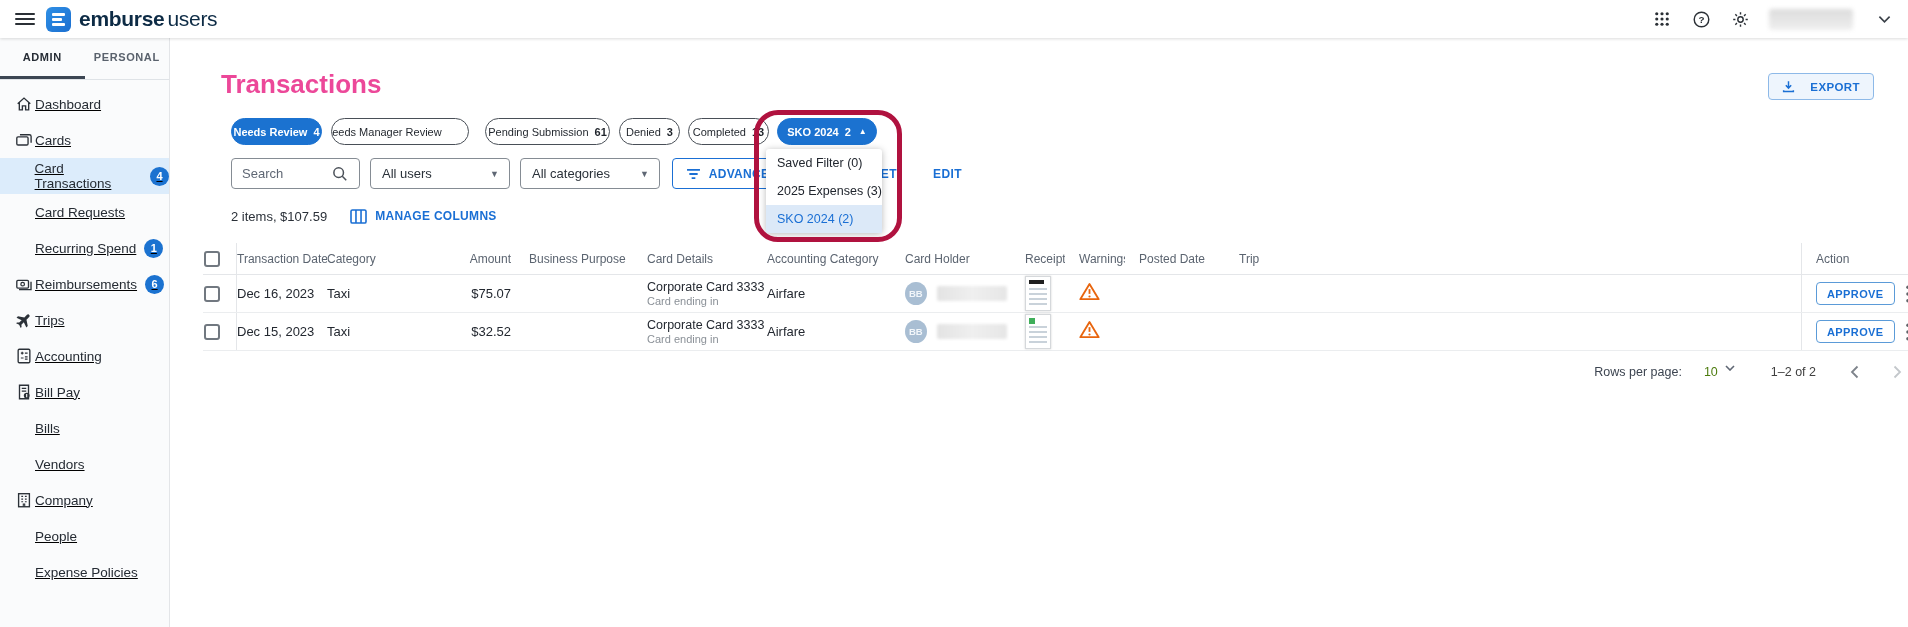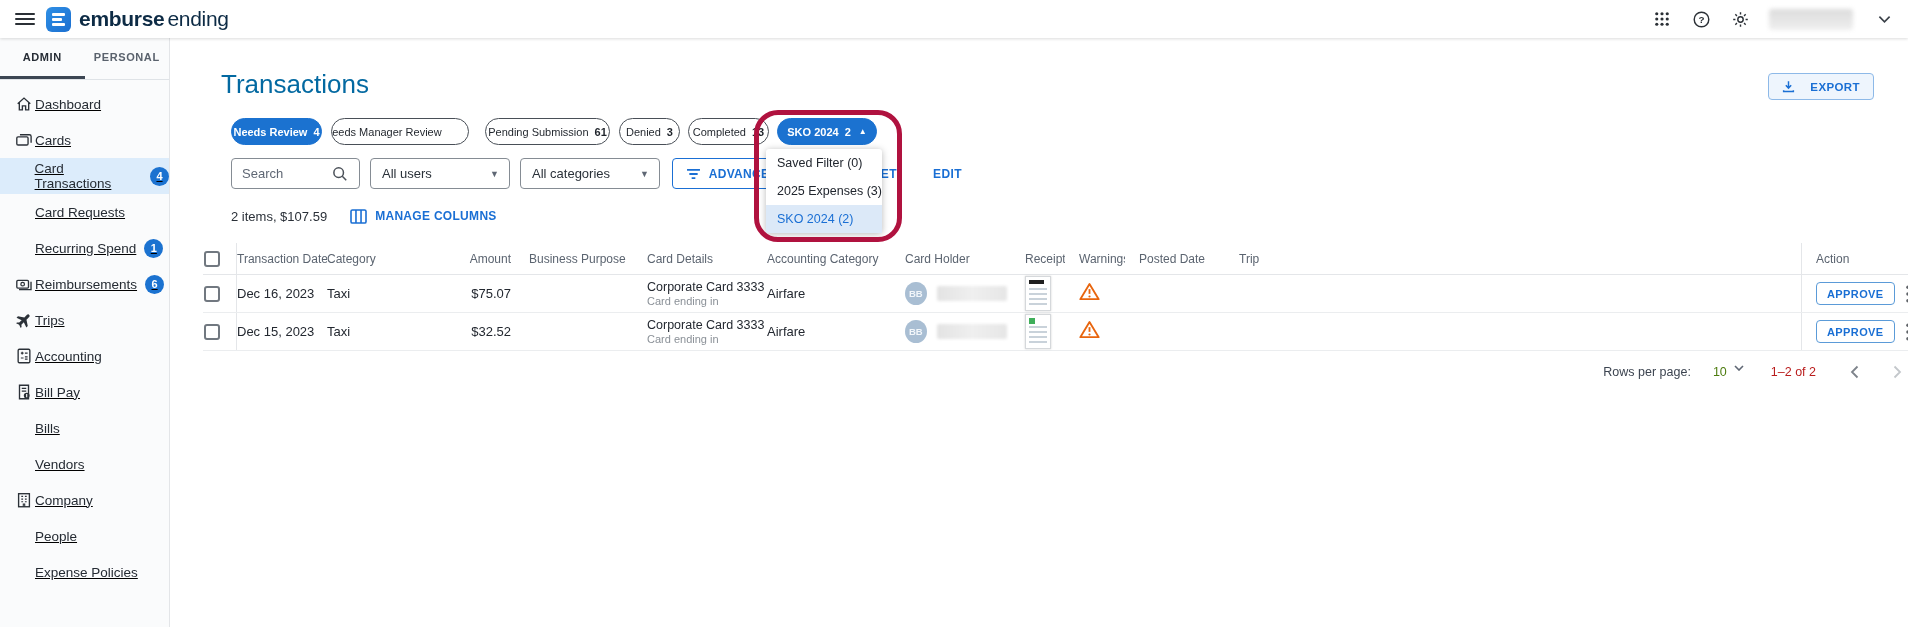--- a/index.html
+++ b/index.html
@@ -36,21 +36,21 @@
   .side-item { height:36px; display:flex; align-items:center; cursor:pointer;text-decoration:underline; }
   .side-item.active { background:#dcecfb; }
   .side-icon { width:22px; margin-left:13px; display:flex; align-items:center; justify-content:center; color:#2b3138; font-size:15px; }
   .side-label { font-size:13.5px; color:#252b33; }
   .badge { margin-left:8px; min-width:19px; height:19px; border-radius:10px; background:#1b72d0; color:#fff;
            font-size:11px; font-weight:700; display:flex; align-items:center; justify-content:center; padding:0 5px; }
 
   
   .main { position:absolute; left:190px; top:38px; right:0; bottom:0; padding:0 34px 0 31px; background:#fff; }
   .title-row { display:flex; align-items:flex-end; margin-top:26px; height:36px; }
-  .page-title { font-size:26px; font-weight:400; color:#0369a1; }
+  .page-title { font-size:26px; font-weight:700; color:#ec4899; }
   .export-btn { margin-left:auto; height:27px; padding:0 13px; display:flex; align-items:center; gap:15px;
                 background:#eef5fd; border:1px solid #8db9e8; border-radius:4px; color:#1a6fd4;
                 font-size:11.5px; font-weight:700; letter-spacing:.4px; cursor:pointer; }
 
   .chips-row { display:flex; margin-top:18px; padding-left:10px; }
   .chip { height:27px; border-radius:14px; border:1px solid #494f57; background:#fff; color:#1f242b;
           font-size:11px; display:flex; align-items:center; justify-content:center; gap:6px; cursor:pointer;
           overflow:hidden; white-space:nowrap; }
   .chip .cnt { font-weight:700; }
   .chip.primary { background:#1b72d0; border-color:#1b72d0; color:#fff; font-weight:700; }
@@ -109,21 +109,21 @@
   .warn-cell { padding-left:14px; display:flex; align-items:center; }
   .action-col { border-left:1px solid #e4e6e9; align-self:stretch; display:flex; align-items:center; padding-left:14px; }
   .approve-btn { height:23px; padding:0 10px; border:1.5px solid #5b9bd8; border-radius:4px; background:#fff;
                  color:#1a6fd4; font-size:11px; font-weight:700; letter-spacing:.4px; cursor:pointer; }
   .kebab { margin-left:11px; cursor:pointer; display:flex; align-items:center; }
 
   
   .pagination { display:flex; align-items:center; justify-content:flex-end; margin:14px -28px 0 0; gap:8px; }
   .pag-label { font-size:12.5px; color:#3c4450; }
   .pag-select { display:flex; align-items:flex-start; gap:7px; margin-left:14px; font-size:12.5px; color:#4d7c0f; cursor:pointer; }
-  .pag-range { font-size:12.5px; color:#b91c1c; margin-left:19px; }
+  .pag-range { font-size:12.5px; color:#404040; margin-left:28px; }
   .pag-arrow { margin-left:26px; cursor:pointer; display:flex; align-items:center; }
 
   
   .filter-menu { position:absolute; left:766px; top:149px; width:116px; background:#fff; border-radius:3px;
                  box-shadow:0 1px 7px rgba(0,0,0,.28); z-index:50; padding:0; }
   .menu-item { height:28px; display:flex; align-items:center; padding-left:11px; font-size:12.5px;
                color:#21262e; cursor:pointer; white-space:nowrap; }
   .menu-item.selected { background:#dce9f8; color:#1a6fd4; }
   .annotation-ring { position:absolute; left:754px; top:110px; width:148px; height:132px;
                      border:5px solid #b0123f; border-radius:24px; z-index:60; pointer-events:none; }
@@ -138,21 +138,21 @@
         <span></span>
         <span></span>
         <span></span>
       </div>
     <div class="logo-mark">
         <i></i>
         <i></i>
         <i></i>
       </div>
     <div class="brand">
-      <b>emburse</b><span>ending</span>
+      <b>emburse</b><span>users</span>
     </div>
     <div class="topbar-right">
       <div class="tb-icon">
         <svg width="18" height="18" viewBox="0 0 24 24">
             <g fill="#2b3036">
               <circle cx="5" cy="5" r="2.1"></circle>
               <circle cx="12" cy="5" r="2.1"></circle>
               <circle cx="19" cy="5" r="2.1"></circle>
               <circle cx="5" cy="12" r="2.1"></circle>
               <circle cx="12" cy="12" r="2.1"></circle>

